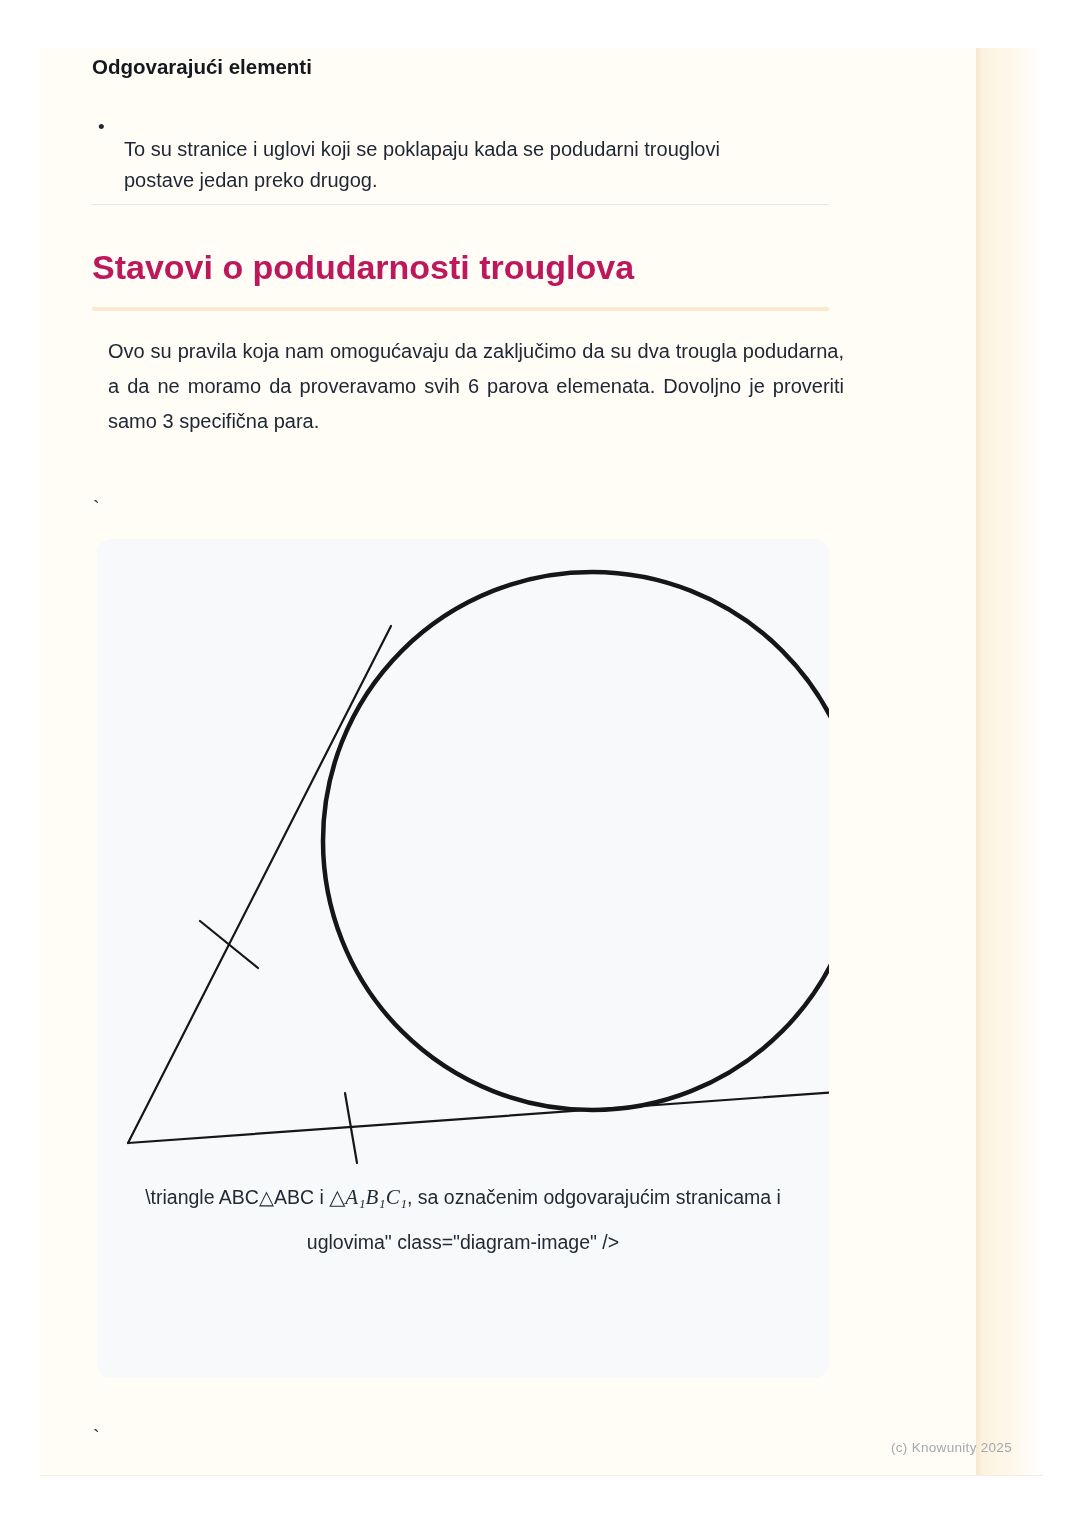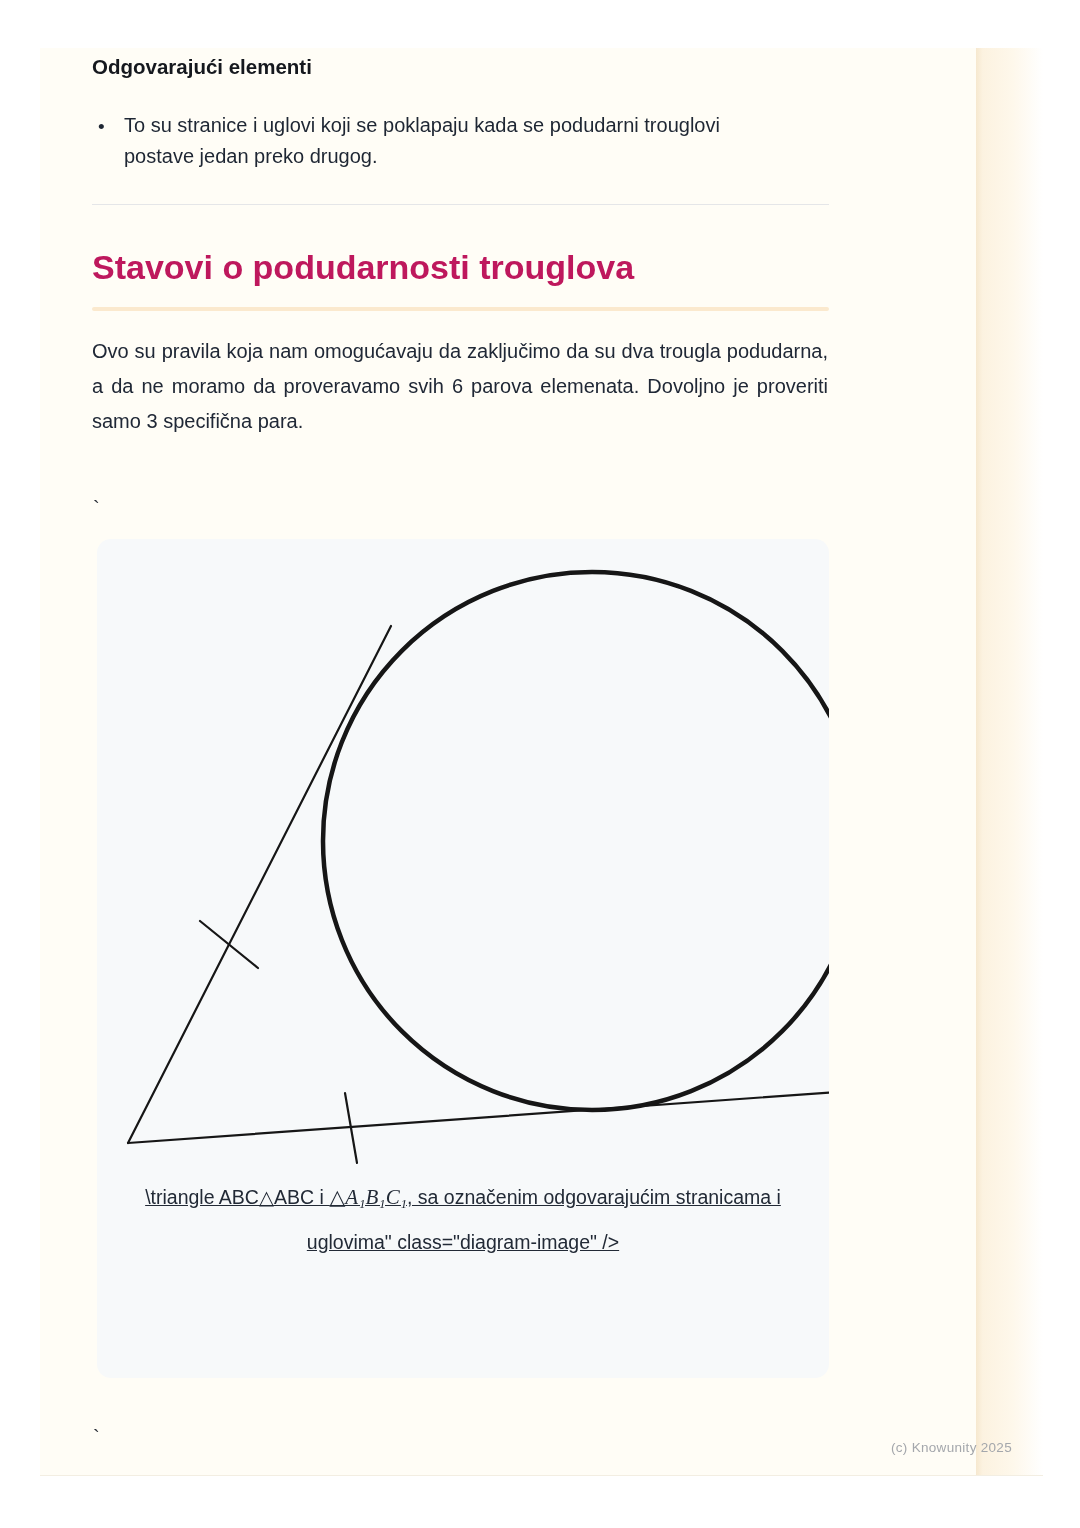--- a/index.html
+++ b/index.html
@@ -24,51 +24,51 @@
   .subheading{
     position:absolute;left:52px;top:7px;width:736px;
     font-size:20.5px;font-weight:bold;color:#15181E;margin:0;
   }
   .bullet-row{
     position:absolute;left:58px;top:62px;width:680px;
     font-size:20px;line-height:31px;color:#1E2633;
     display:flex;
   }
   .bullet-dot{flex:0 0 26px;text-align:left;font-size:19px;padding-top:1px;}
-  .bullet-text{flex:0 0 640px;max-width:640px;}
+  .bullet-text{flex:0 0 640px;max-width:640px;margin-top:24px;}
   .divider{
     position:absolute;left:52px;top:156px;width:737px;height:1px;
     background:#E5E6E8;
   }
   .main-heading{
     position:absolute;left:52px;top:200px;width:760px;
     font-size:34px;font-weight:bold;color:#be185d;margin:0;letter-spacing:0;
   }
   .heading-underline{
     position:absolute;left:52px;top:259px;width:737px;height:4px;
     background:#FBE9CE;border-radius:2px;
   }
   .paragraph{
-    position:absolute;left:52px;top:286px;width:736px;margin:0;
+    position:absolute;left:68px;top:286px;width:736px;margin:0;
     font-size:20px;line-height:35px;text-align:justify;color:#202836;
   }
   .stray{
     position:absolute;font-size:20px;color:#2A2F38;line-height:20px;
   }
   .stray1{left:53px;top:450px;}
   .stray2{left:53px;top:1379px;}
   .figure-card{
     position:absolute;left:57px;top:491px;width:732px;height:839px;
     background:#F7F9FA;border-radius:14px;margin:0;
     overflow:hidden;
   }
   .diagram-svg{display:block;width:732px;height:628px;}
   .caption-raw{
     margin:8px auto 0 auto;max-width:690px;
-    font-size:19.5px;line-height:45px;text-align:center;color:#222A36;text-decoration:underline;
+    font-size:19.5px;line-height:45px;text-align:center;color:#222A36;
   }
   .caption-italic{
     margin:14px auto 0 auto;max-width:660px;
     font-size:18.5px;line-height:31px;font-style:italic;
     text-align:center;color:#5F6672;
   }
   .math{
     font-family:"Liberation Serif","DejaVu Serif",serif;
     font-style:italic;font-size:21px;
   }

